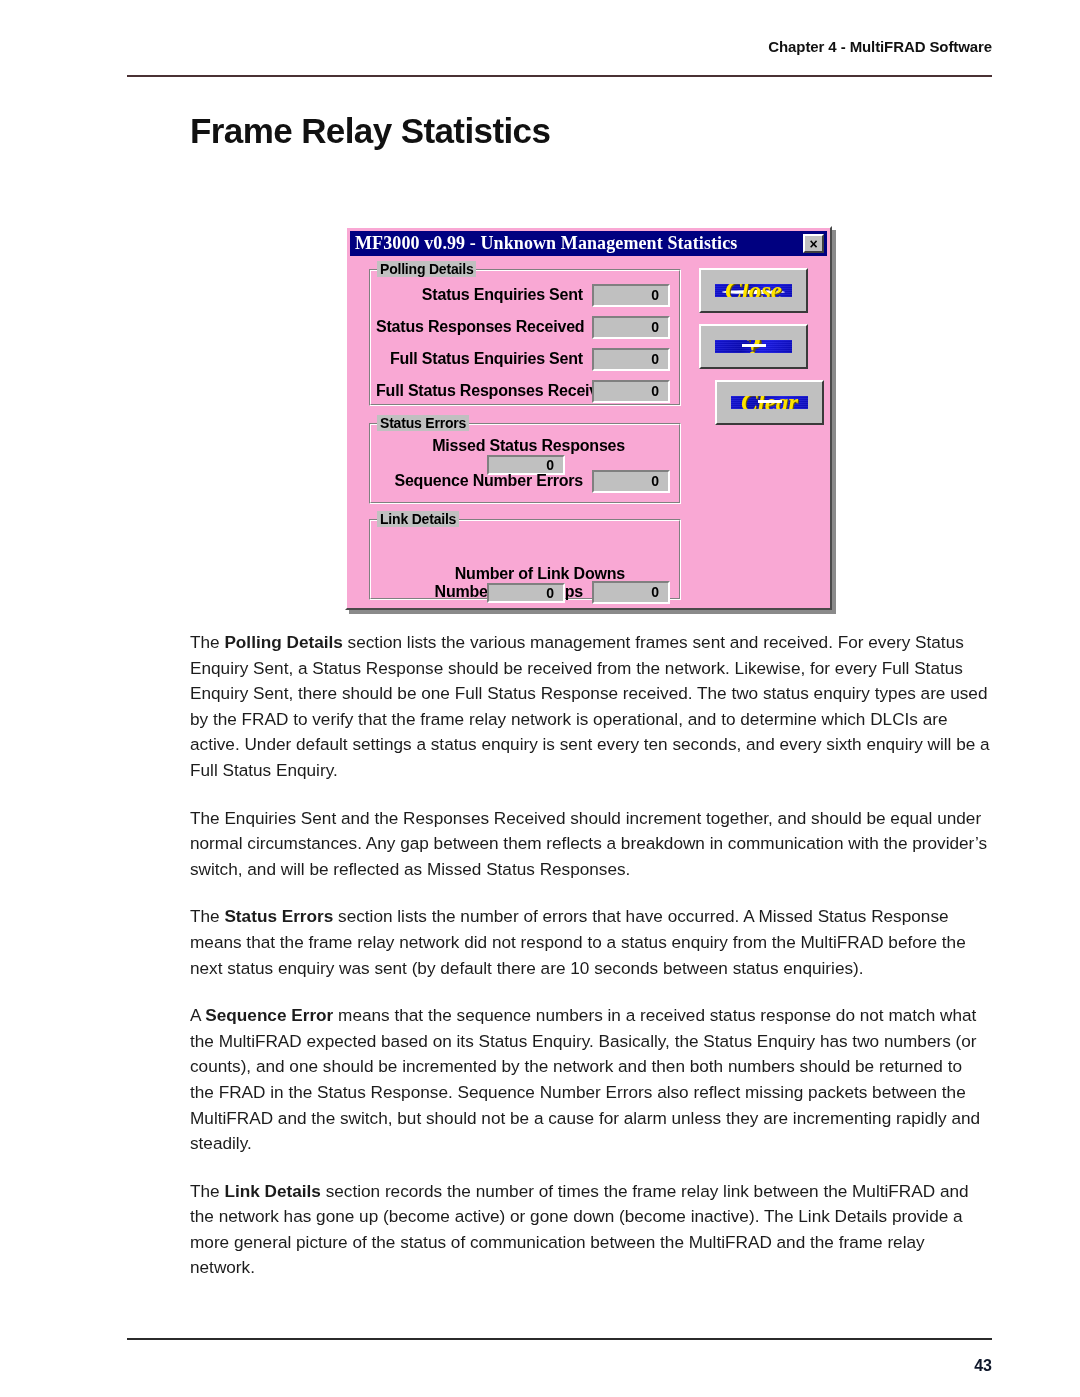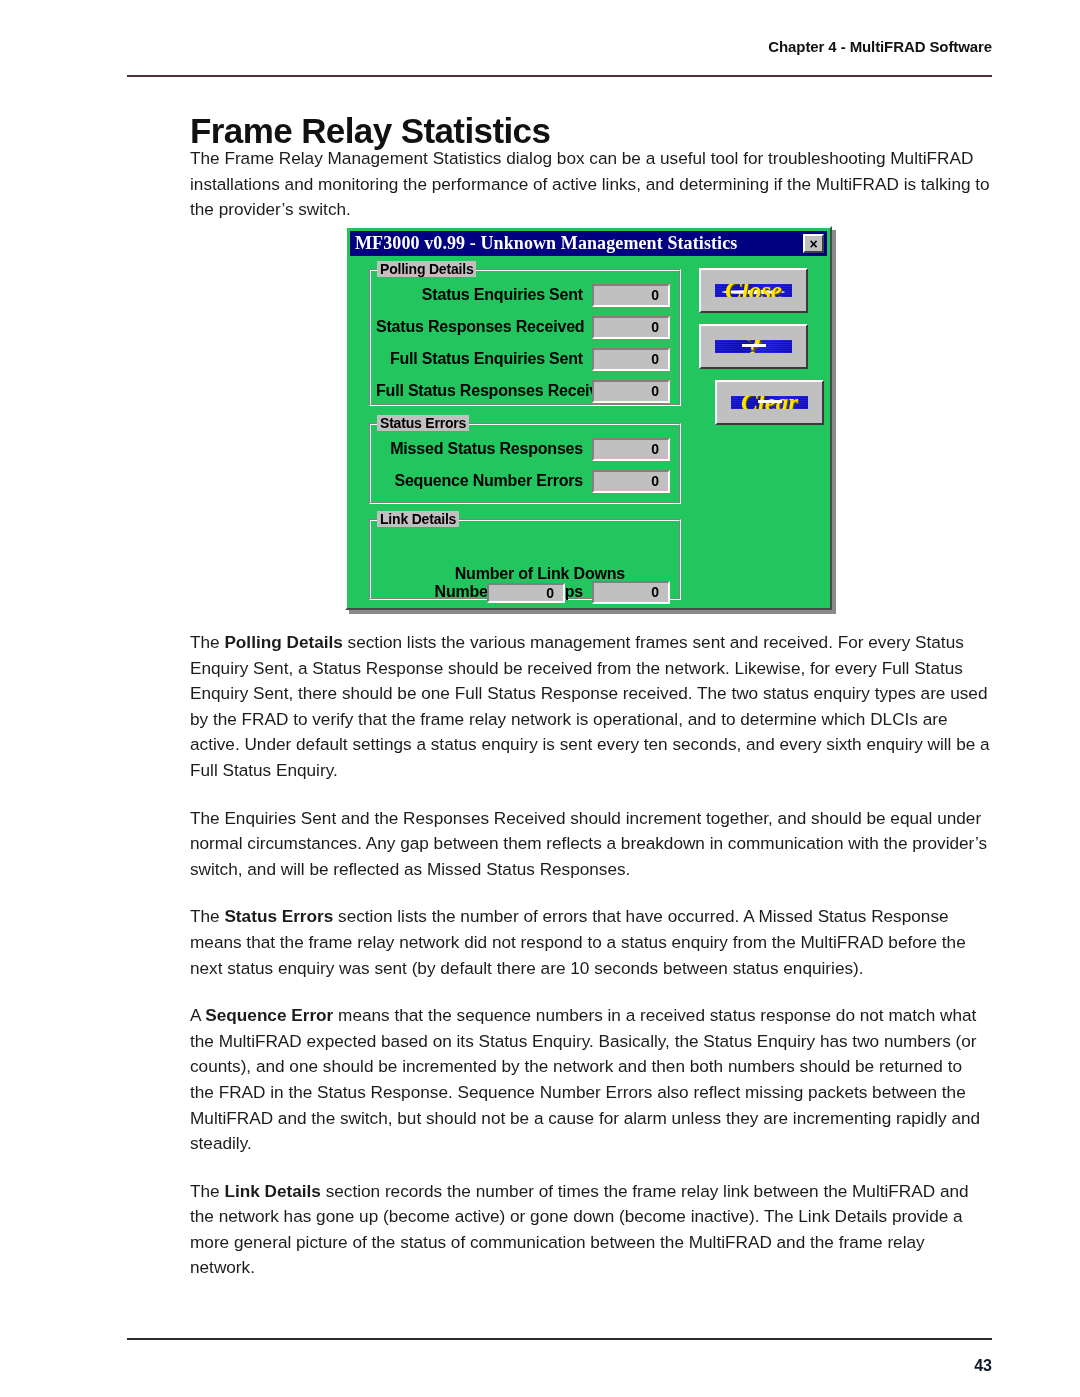--- a/index.html
+++ b/index.html
@@ -89,21 +89,21 @@
     top: 226px;
     width: 487px;
     height: 384px;
   }
   .dialog {
     position: absolute;
     left: 0;
     top: 0;
     width: 487px;
     height: 384px;
-    background: #22c55e;
+    background: #f9a8d4;
     box-sizing: border-box;
     border-top: 2px solid #ffffff;
     border-left: 2px solid #ffffff;
     border-right: 2px solid #4a4a4a;
     border-bottom: 2px solid #4a4a4a;
     box-shadow: 4px 4px 0 0 #8a8a8a;
   }
   .titlebar {
     position: absolute;
     left: 3px;
@@ -286,23 +286,20 @@
 </style>
 </head>
 <body>
 
 <div class="page">
 
   <div class="running-head">Chapter 4 - MultiFRAD Software</div>
   <div class="head-rule"></div>
   <h1 class="page-title">Frame Relay Statistics</h1>
 
-  <div class="body-col">
-    <p class="para">The Frame Relay Management Statistics dialog box can be a useful tool for troubleshooting MultiFRAD installations and monitoring the performance of active links, and determining if the MultiFRAD is talking to the provider’s switch.</p>
-  </div>
 
   <div class="dialog-wrap">
     <div class="dialog">
 
       <div class="titlebar">
         <div class="titlebar-text">MF3000 v0.99 - Unknown Management Statistics</div>
         <div class="title-close">×</div>
       </div>
 
       <div class="groupbox" style="left:22px; top:41px; width:312px; height:137px;">
@@ -327,21 +324,21 @@
         <div class="field-row" style="left:6px; top:109px; width:300px;">
           <div class="field-label" style="width:207px;">Full Status Responses Received</div>
           <div class="field-value">0</div>
         </div>
       </div>
 
       <div class="groupbox" style="left:22px; top:195px; width:312px; height:81px;">
         <div class="gb-inner"></div>
         <div class="gb-legend">Status Errors</div>
 
-        <div class="field-row" style="left:6px; top:13px; width:300px;">
+        <div class="field-row" style="left:6px; top:13px; width:300px;flex-direction:column;">
           <div class="field-label" style="width:207px;">Missed Status Responses</div>
           <div class="field-value">0</div>
         </div>
 
         <div class="field-row" style="left:6px; top:45px; width:300px;">
           <div class="field-label" style="width:207px;">Sequence Number Errors</div>
           <div class="field-value">0</div>
         </div>
       </div>
 

